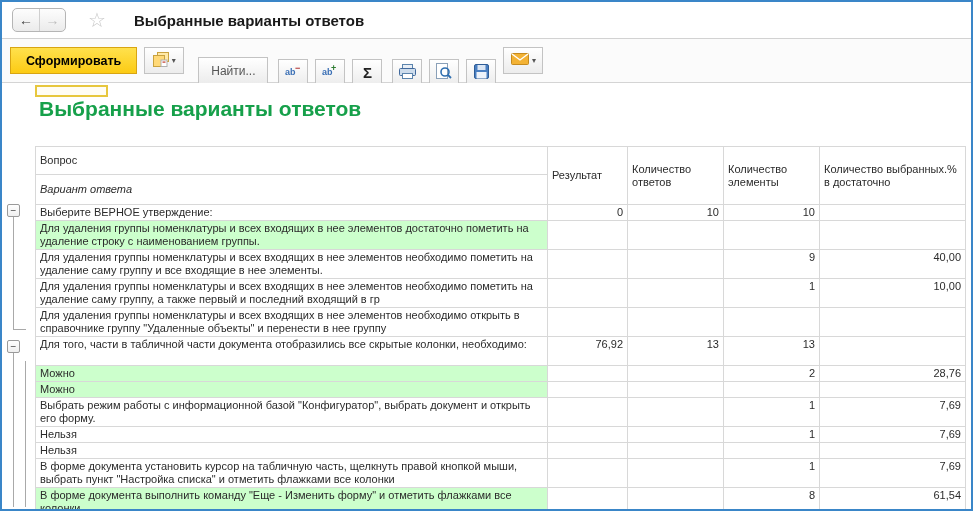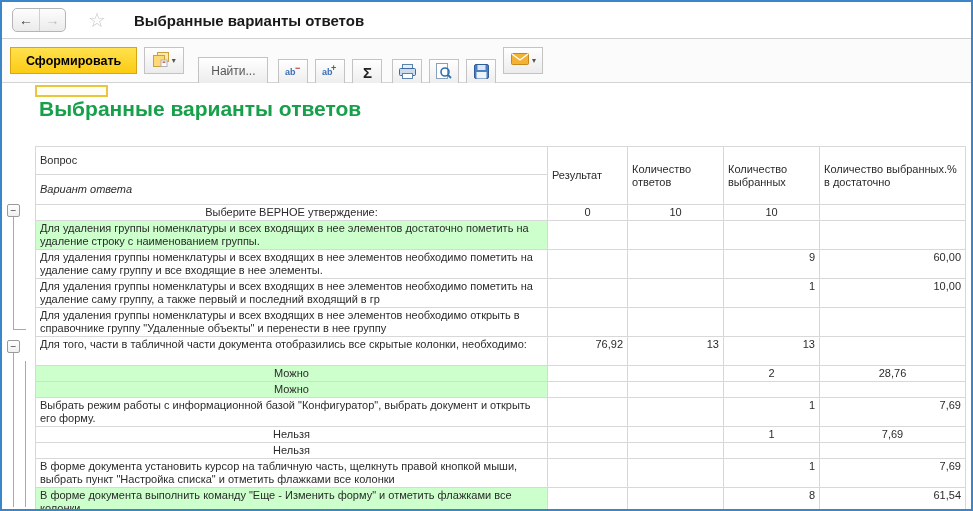--- a/index.html
+++ b/index.html
@@ -61,21 +61,21 @@
 
   
   .grid-wrap{position:absolute;left:33px;top:63px;}
   table.grid{border-collapse:collapse;table-layout:fixed;width:930px;}
   table.grid th,table.grid td{border:1px solid var(--grid);font-size:11px;line-height:13px;
     padding:1px 4px;vertical-align:top;overflow:hidden;color:#2b2b2b;}
   thead th{font-weight:normal;text-align:left;font-size:11.5px;color:#333;background:#fff;}
   tr.hrow1 th{height:28px;vertical-align:middle;}
   tr.hrow2 th{height:30px;vertical-align:middle;font-style:italic;}
   th.numh{vertical-align:top;padding-top:3px;height:58px;}
-  tr.lines-1 td{height:14px;text-align:center;}
+  tr.lines-1 td{height:14px;}
   tr.lines-2 td{height:29px;}
   td.n{text-align:right;}
   td.gq{padding-left:4px;}
   td.qa{padding-left:16px;}
   tr.hl td:first-child{background:var(--highlight-green);}
 </style>
 </head>
 <body>
 
 <div class="window">
@@ -178,21 +178,21 @@
             <col style="width:80px">
             <col style="width:96px">
           <col style="width:96px">
             <col style="width:146px">
         </colgroup>
         <thead>
           <tr class="hrow1">
             <th>Вопрос</th>
             <th class="numh" rowspan="2">Результат</th>
             <th class="numh" rowspan="2">Количество ответов</th>
-            <th class="numh" rowspan="2">Количество выбранных</th>
+            <th class="numh" rowspan="2">Количество элементы</th>
             <th class="numh" rowspan="2">Количество выбранных.% в достаточно</th>
           </tr>
           <tr class="hrow2">
             <th>Вариант ответа</th>
           </tr>
         </thead>
         <tbody>
             <tr class="lines-1">
               <td class="gq">Выберите ВЕРНОЕ утверждение:</td>
               <td class="n">0</td>
@@ -205,21 +205,21 @@
               <td class="n"></td>
               <td class="n"></td>
               <td class="n"></td>
               <td class="n"></td>
             </tr>
             <tr class="lines-2">
               <td class="qa">Для удаления группы номенклатуры и всех входящих в нее элементов необходимо пометить на удаление саму группу и все входящие в нее элементы.</td>
               <td class="n"></td>
               <td class="n"></td>
               <td class="n">9</td>
-              <td class="n">60,00</td>
+              <td class="n">40,00</td>
             </tr>
             <tr class="lines-2">
               <td class="qa">Для удаления группы номенклатуры и всех входящих в нее элементов необходимо пометить на удаление саму группу, а также первый и последний входящий в гр</td>
               <td class="n"></td>
               <td class="n"></td>
               <td class="n">1</td>
               <td class="n">10,00</td>
             </tr>
             <tr class="lines-2">
               <td class="qa">Для удаления группы номенклатуры и всех входящих в нее элементов необходимо открыть в справочнике группу "Удаленные объекты" и перенести в нее группу</td>

